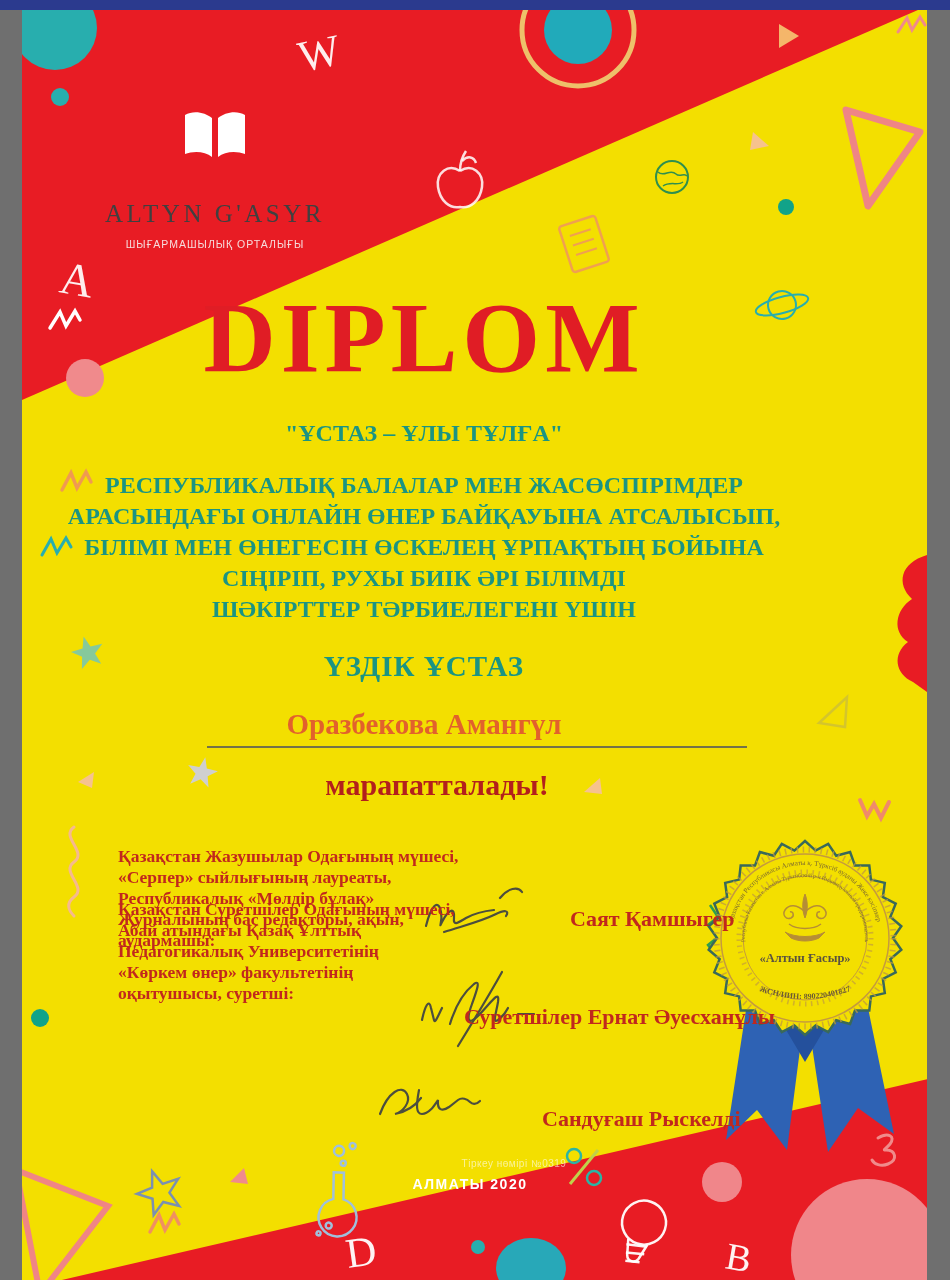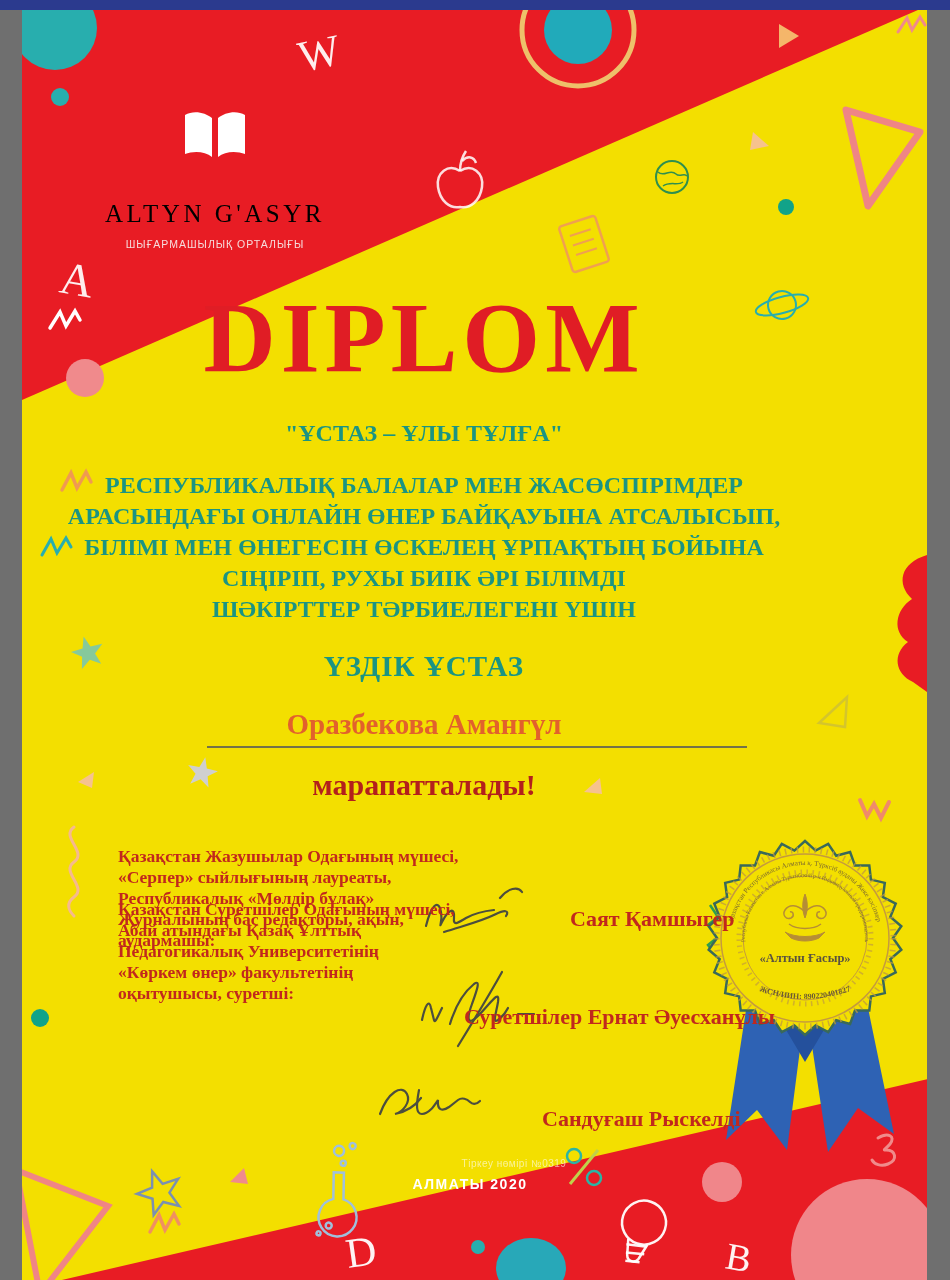--- a/index.html
+++ b/index.html
@@ -4,31 +4,31 @@
 <style>
   html,body{margin:0;padding:0;}
   .stage{position:relative;width:950px;height:1280px;background:#6F6F6F;overflow:hidden;
          font-family:"Liberation Serif","DejaVu Serif",serif;}
   .navy-bar{position:absolute;left:0;top:0;width:100%;height:10px;background:#2B3A8E;z-index:40;}
   .page{position:absolute;left:22px;top:10px;width:905px;height:1270px;background:#F3DF00;overflow:hidden;}
   .red-top{position:absolute;inset:0;background:#E81C24;clip-path:polygon(0 0,99% 0,0 30.7%);}
   .red-bottom{position:absolute;inset:0;background:#E81C24;clip-path:polygon(100% 84.2%,100% 100%,4.4% 100%);}
   .doodles{position:absolute;left:0;top:0;width:905px;height:1270px;}
   .t{position:absolute;left:0;width:804px;text-align:center;font-weight:bold;}
-  .org-name{position:absolute;left:60px;top:190px;width:266px;text-align:center;color:#000000;
+  .org-name{position:absolute;left:60px;top:190px;width:266px;text-align:center;color:#404040;
             font-size:25px;letter-spacing:3.5px;font-weight:normal;}
   .org-sub{position:absolute;left:60px;top:228px;width:266px;text-align:center;color:#F6DCDC;
            font-size:10.5px;letter-spacing:1px;font-family:"Liberation Sans",sans-serif;}
   .title{top:278px;font-size:100px;line-height:1;color:#E01D25;letter-spacing:5px;}
   .subtitle{top:410px;font-size:24px;color:#1B9482;}
   .body-text{top:460px;font-size:24px;line-height:31px;color:#1B9482;white-space:pre-line;}
   .award-title{top:640px;font-size:29px;color:#1B9482;letter-spacing:1px;}
   .recipient{top:698px;font-size:29px;color:#E2612C;}
   .rule{position:absolute;left:185px;top:736px;width:540px;border-top:2px solid #72724A;}
-  .award-verb{top:758px;font-size:30px;color:#B3201C;}
+  .award-verb{top:758px;font-size:30px;color:#B3201C;padding-left:13px;}
   .block{position:absolute;left:96px;width:345px;font-size:17.5px;font-weight:bold;color:#C1281D;
          line-height:21px;white-space:pre-line;text-align:left;}
   .name{position:absolute;font-size:22px;font-weight:bold;color:#C1281D;}
   .reg{position:absolute;left:0;top:1148px;width:896px;text-align:center;font-size:10px;
        color:rgba(255,255,255,.6);font-family:"Liberation Sans",sans-serif;letter-spacing:.5px;padding-left:44px;}
   .city{position:absolute;left:0;top:1166px;width:896px;text-align:center;font-size:14px;font-weight:bold;
         color:#FFFFFF;letter-spacing:1.5px;font-family:"Liberation Sans",sans-serif;}
 </style>
 </head>
 <body>

